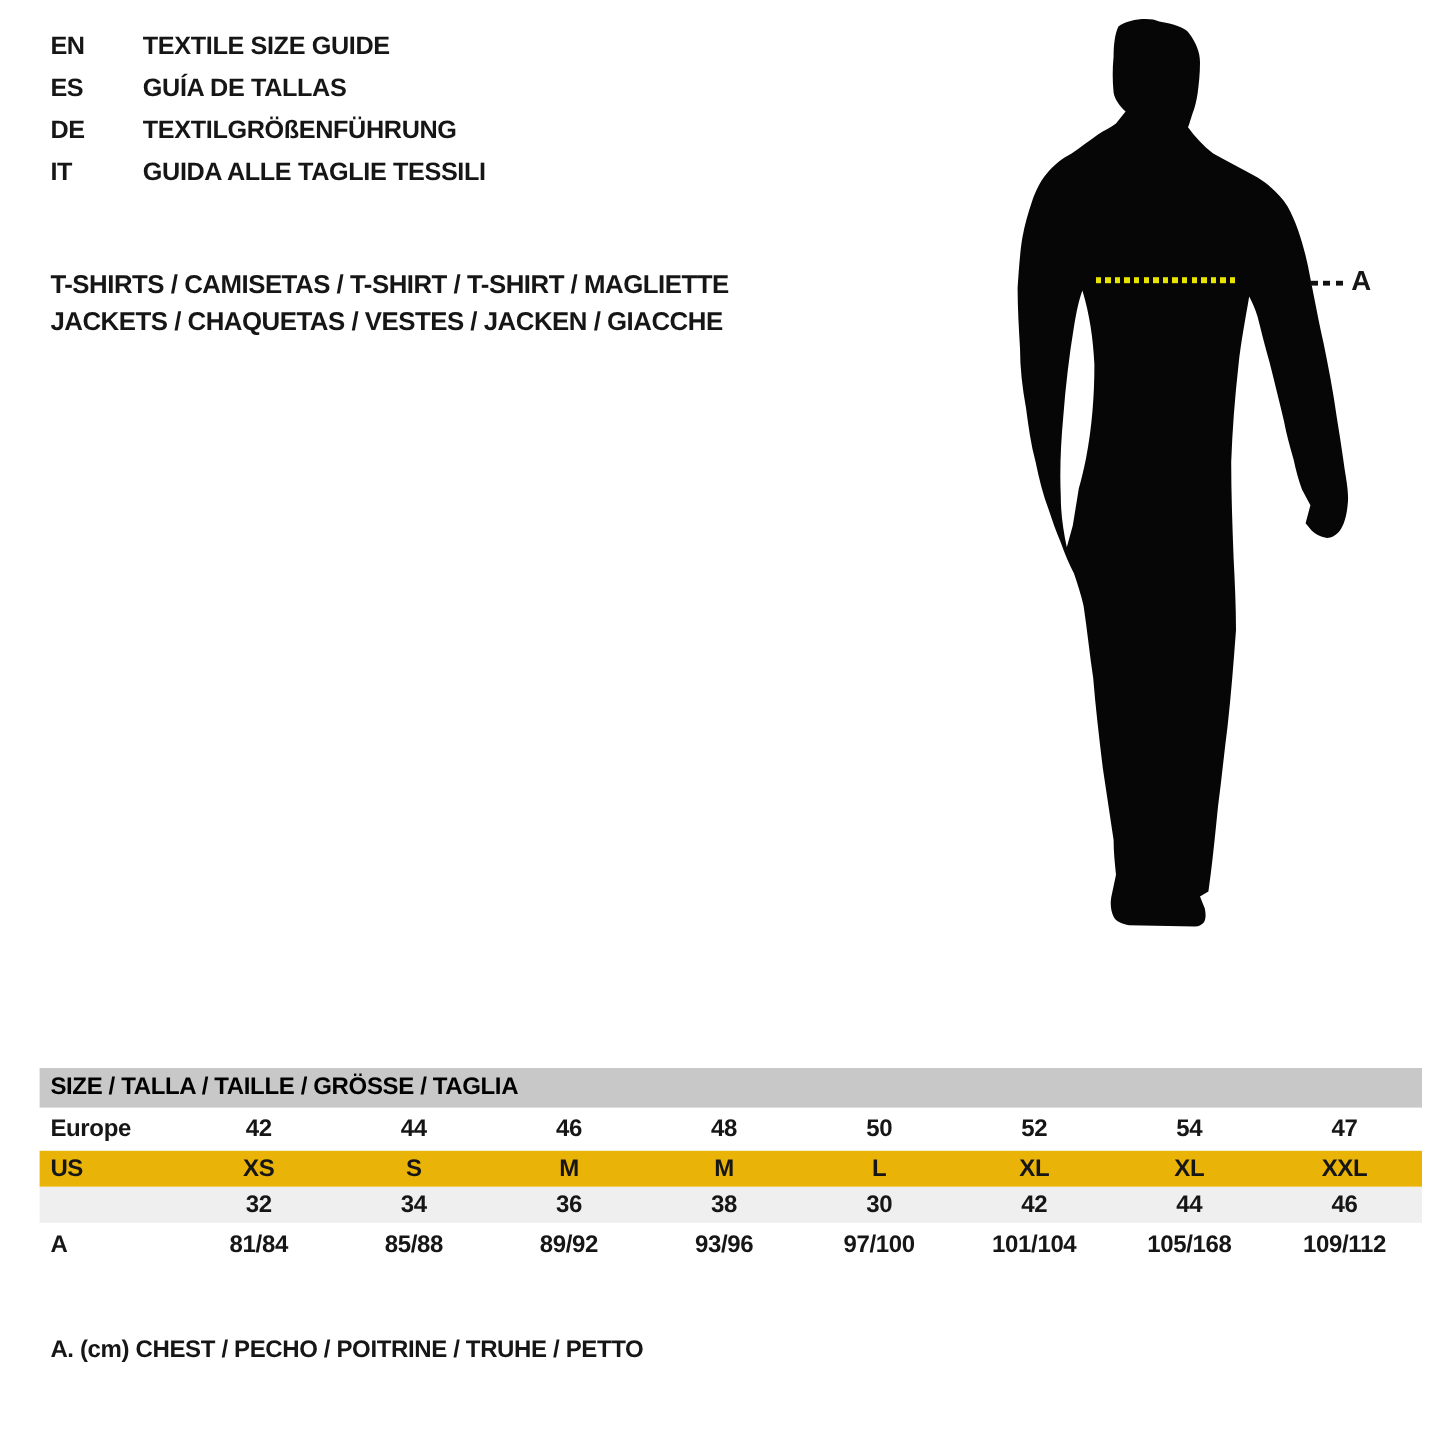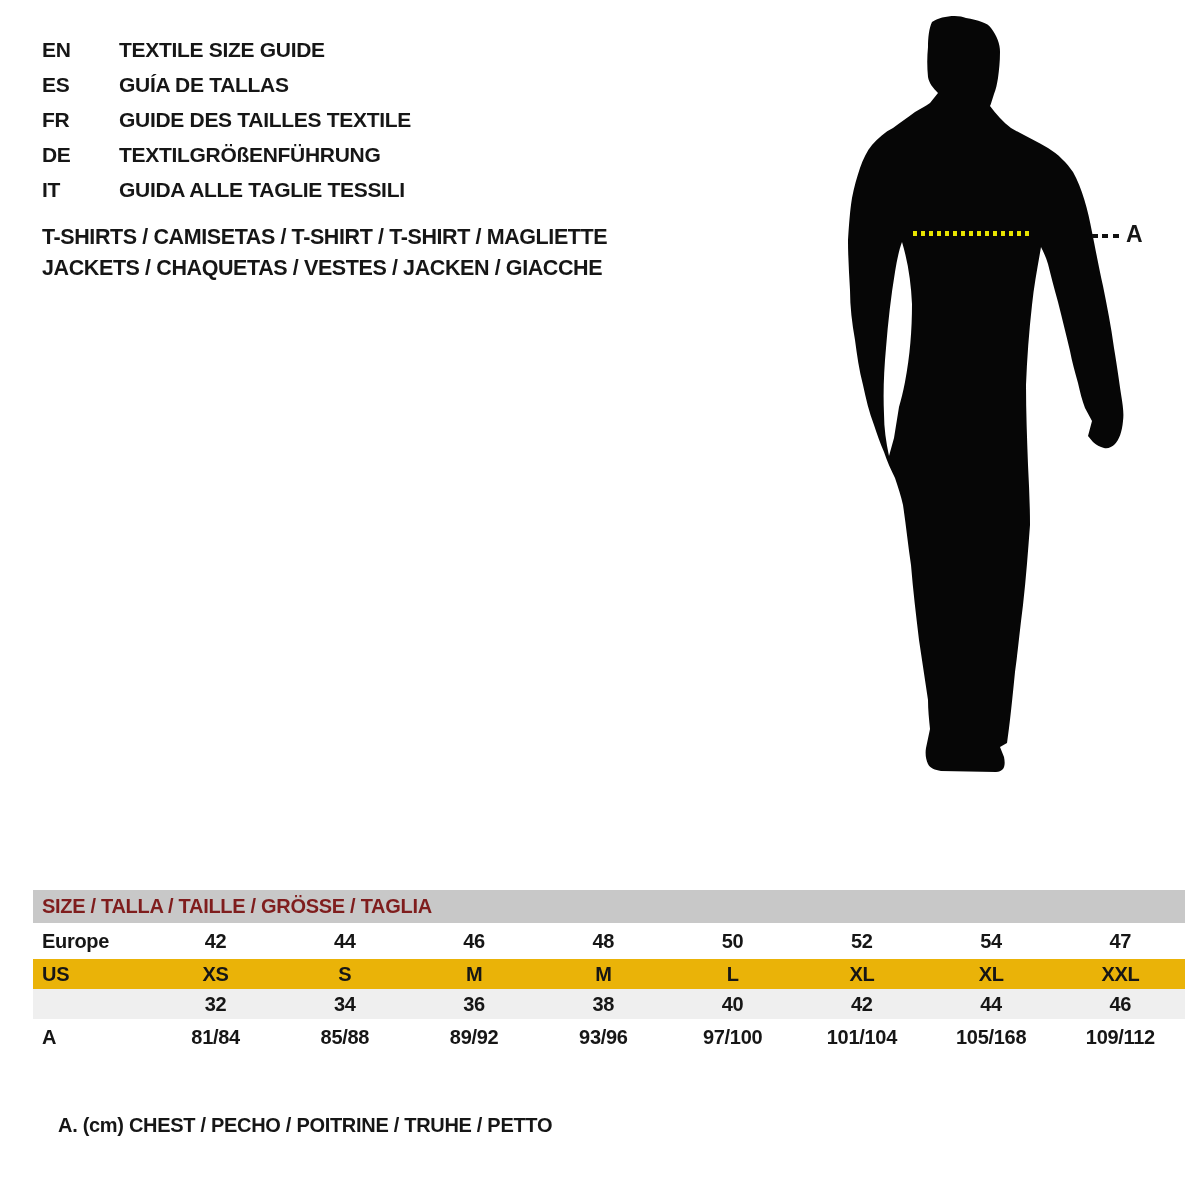--- a/index.html
+++ b/index.html
@@ -11,21 +11,21 @@
     position: relative;
     overflow: hidden;
   }
   .page { position: absolute; inset: 0; }
 
   
   .lang-block {
     position: absolute; left: 42px; top: 27px;
     font-weight: bold; font-size: 21px; letter-spacing: -0.3px;
   }
-  .lang-row { display: flex; height: 35px; align-items: flex-end; }
+  .lang-row { display: flex; height: 35px; align-items: flex-start; }
   .lang-code { width: 77px; flex: 0 0 77px; }
   .lang-label { white-space: nowrap; }
 
   
   .cat-block {
     position: absolute; left: 42px; top: 222px;
     font-weight: bold; font-size: 21.5px; letter-spacing: -0.4px;
   }
   .cat-line { height: 31px; line-height: 31px; white-space: nowrap; }
 
@@ -52,59 +52,55 @@
     font-weight: bold; font-size: 20px; letter-spacing: -0.3px;
   }
 
   
   .size-table {
     position: absolute; left: 33px; top: 890px;
     width: 1152px; font-weight: bold; font-size: 20px; letter-spacing: -0.3px;
   }
   .thead {
     height: 33px; line-height: 33px;
-    padding-left: 9px; color: #7f1d1d;
+    padding-left: 9px; color: #000000;
     white-space: nowrap;
   }
   .trow {
     display: grid;
     grid-template-columns: 118px repeat(8, 1fr);
     align-items: center;
     height: 36px;
   }
   .trow.shaded { height: 30px; }
   .tlabel { padding-left: 9px; text-align: left; }
   .tcell { text-align: center; }
 
   
   .footnote {
-    position: absolute; left: 58px; top: 1114px;
+    position: absolute; left: 42px; top: 1114px;
     font-weight: bold; font-size: 20px; letter-spacing: -0.3px;
   }
 </style>
 </head>
 <body>
 
 <div class="page">
 
   <div class="lang-block">
   <div class="lang-row">
     <span class="lang-code">EN</span>
     <span class="lang-label">TEXTILE SIZE GUIDE</span>
   </div>
 
   <div class="lang-row">
     <span class="lang-code">ES</span>
     <span class="lang-label">GUÍA DE TALLAS</span>
   </div>
 
-  <div class="lang-row">
-    <span class="lang-code">FR</span>
-    <span class="lang-label">GUIDE DES TAILLES TEXTILE</span>
-  </div>
 
   <div class="lang-row">
     <span class="lang-code">DE</span>
     <span class="lang-label">TEXTILGRÖßENFÜHRUNG</span>
   </div>
 
   <div class="lang-row">
     <span class="lang-code">IT</span>
     <span class="lang-label">GUIDA ALLE TAGLIE TESSILI</span>
   </div>
@@ -222,21 +218,21 @@
           <div class="tcell">XL</div>
           <div class="tcell">XXL</div>
         </div>
 
   <div class="trow shaded" style="background: rgb(239, 239, 239);">
     <div class="tlabel"></div>
   <div class="tcell">32</div>
           <div class="tcell">34</div>
           <div class="tcell">36</div>
           <div class="tcell">38</div>
-          <div class="tcell">40</div>
+          <div class="tcell">30</div>
           <div class="tcell">42</div>
           <div class="tcell">44</div>
           <div class="tcell">46</div>
         </div>
 
   <div class="trow">
     <div class="tlabel">A</div>
   <div class="tcell">81/84</div>
           <div class="tcell">85/88</div>
           <div class="tcell">89/92</div>

